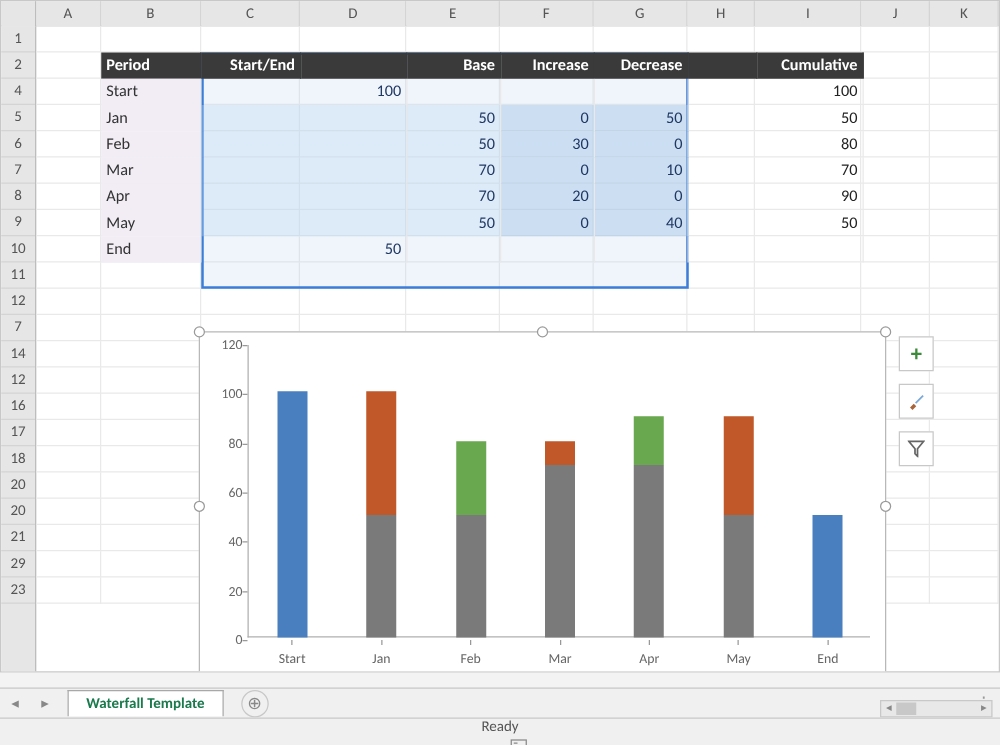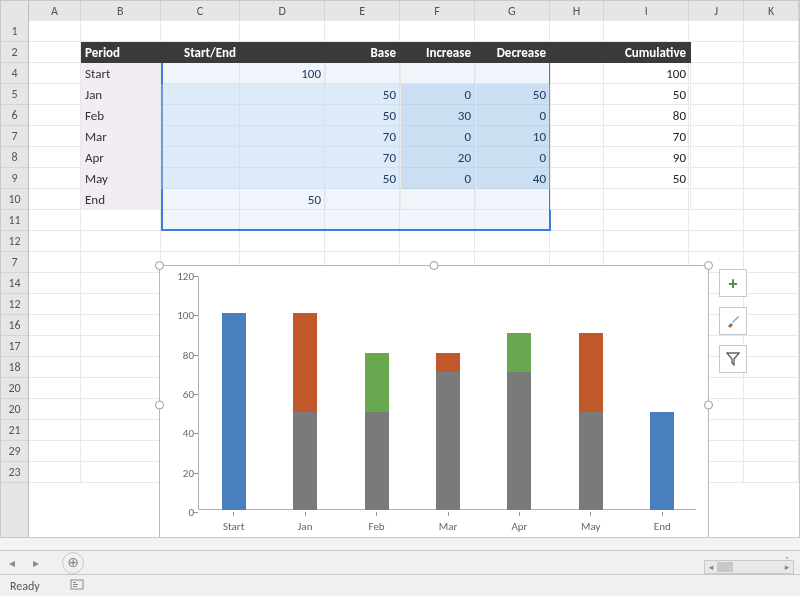--- a/index.html
+++ b/index.html
@@ -196,20 +196,21 @@
     cursor: pointer;
   }
   .status-bar {
     position: absolute;
     left: 0; right: 0; bottom: 0; height: 22px;
     background: #f0f0f0;
     display: flex; align-items: center;
     padding: 0 10px;
     font-size: 12px; color: #555;
     border-top: 1px solid #c8c8c8;
+    flex-direction: column;
   }
   .hscroll {
     position: absolute;
     right: 6px; bottom: 22px;
     width: 90px; height: 14px;
     background: #e8e8e8;
     border: 1px solid #c8c8c8;
   }
   .hscroll-thumb {
     position: absolute; left: 2px; top: 1px;
@@ -689,20 +690,21 @@
         <div class="cell num" style="position: absolute; top: 168px; left: 297px; width: 75px;"></div>
         <div class="cell num" style="position: absolute; top: 168px; left: 372px; width: 75px;"></div>
         <div class="cell num" style="position: absolute; top: 168px; left: 447px; width: 75px;"></div>
         <div class="cell cum" style="position: absolute; top: 168px; left: 577px; width: 85px;"></div>
       </div>
   </div>
 
   <div class="tab-bar">
     <div class="tab-nav">◂</div>
     <div class="tab-nav">▸</div>
+    <div class="sheet-tab">Waterfall Template</div>
     <div class="new-sheet">⊕</div>
     <div style="flex:1"></div>
     <div style="font-size:14px; color:#999; margin-right:6px;">⋮</div>
   </div>
   <div class="hscroll">
     <div style="position:absolute;left:0;top:0;width:12px;height:12px;text-align:center;font-size:9px;color:#888">◂</div>
     <div class="hscroll-thumb" style="left:12px;"></div>
     <div style="position:absolute;right:0;top:0;width:12px;height:12px;text-align:center;font-size:9px;color:#888">▸</div>
   </div>
 

